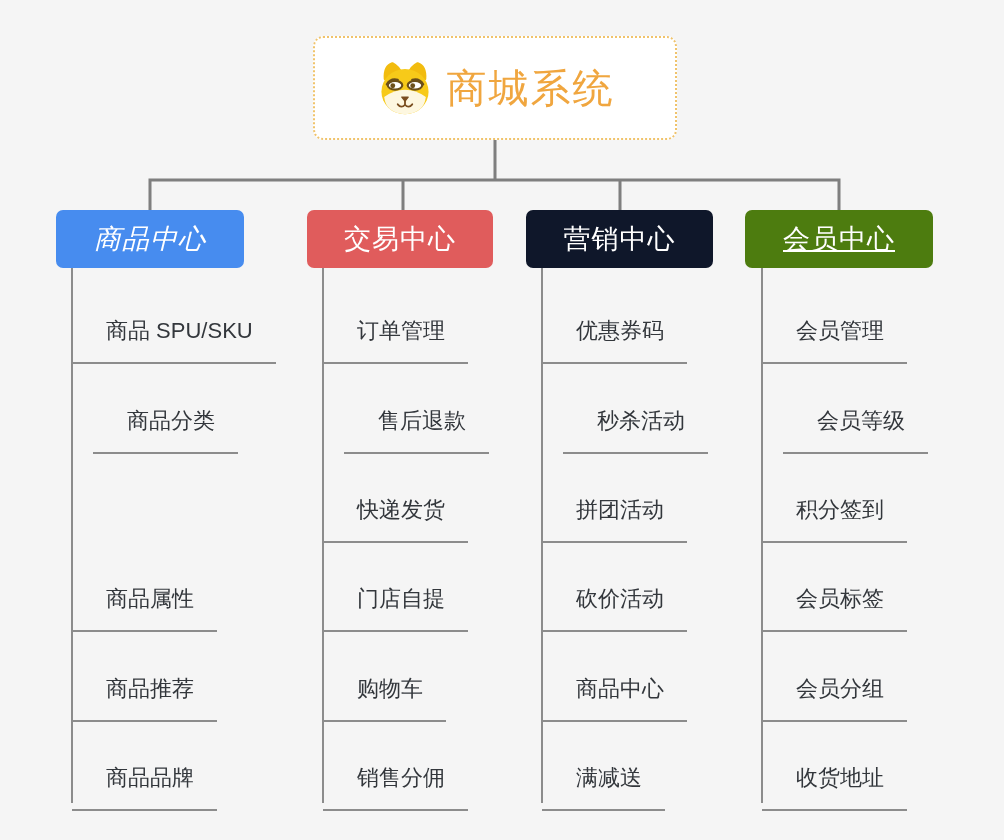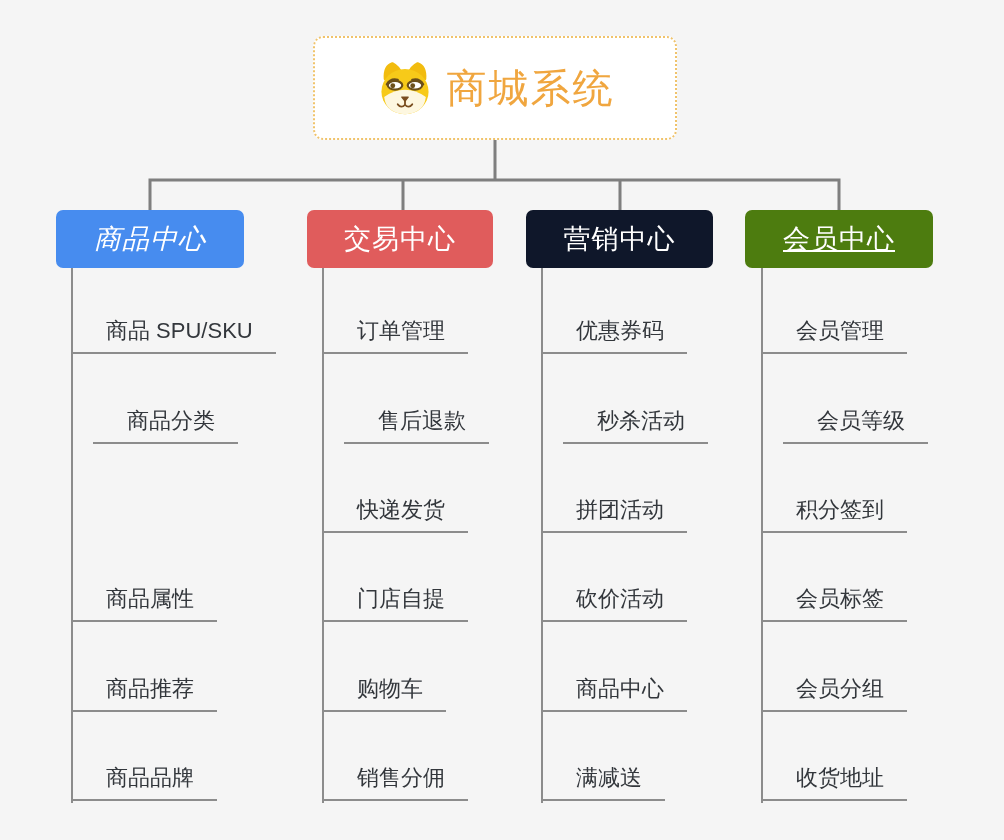--- a/index.html
+++ b/index.html
@@ -35,21 +35,21 @@
   .spine{position:absolute;top:268px;height:535px;width:2px;background:#8C8C8C;}
   .spine.s0{left:71px;}
   .spine.s1{left:322px;}
   .spine.s2{left:541px;}
   .spine.s3{left:761px;}
 
   
   .leaf{
     position:absolute;
     font-size:22px;line-height:30px;color:#33373C;
-    padding:0 23px 6px 34px;
+    padding:0 23px 16px 34px;
     border-bottom:2px solid #8C8C8C;
     white-space:nowrap;
   }
   .leaf.c0{left:72px;}
   .leaf.c1{left:323px;}
   .leaf.c2{left:542px;}
   .leaf.c3{left:762px;}
   .leaf.r0{top:316px;}
   .leaf.r1{top:406px;margin-left:21px;}
   .leaf.r2{top:495px;}

